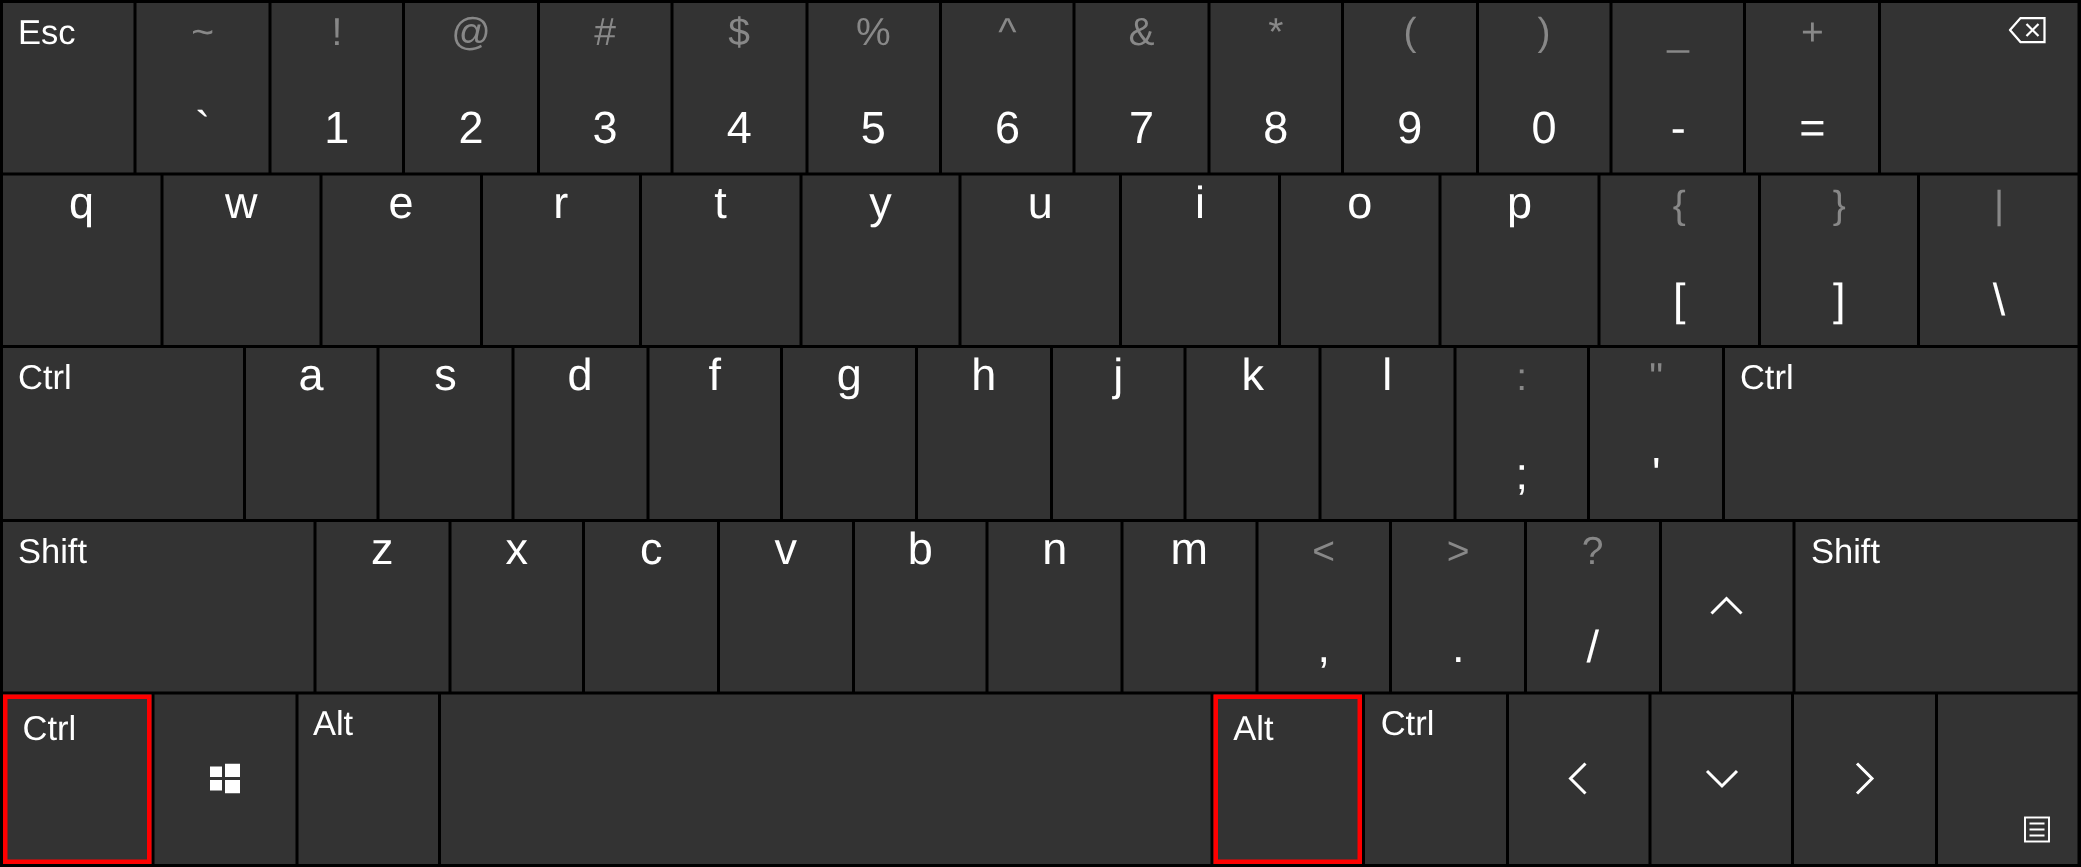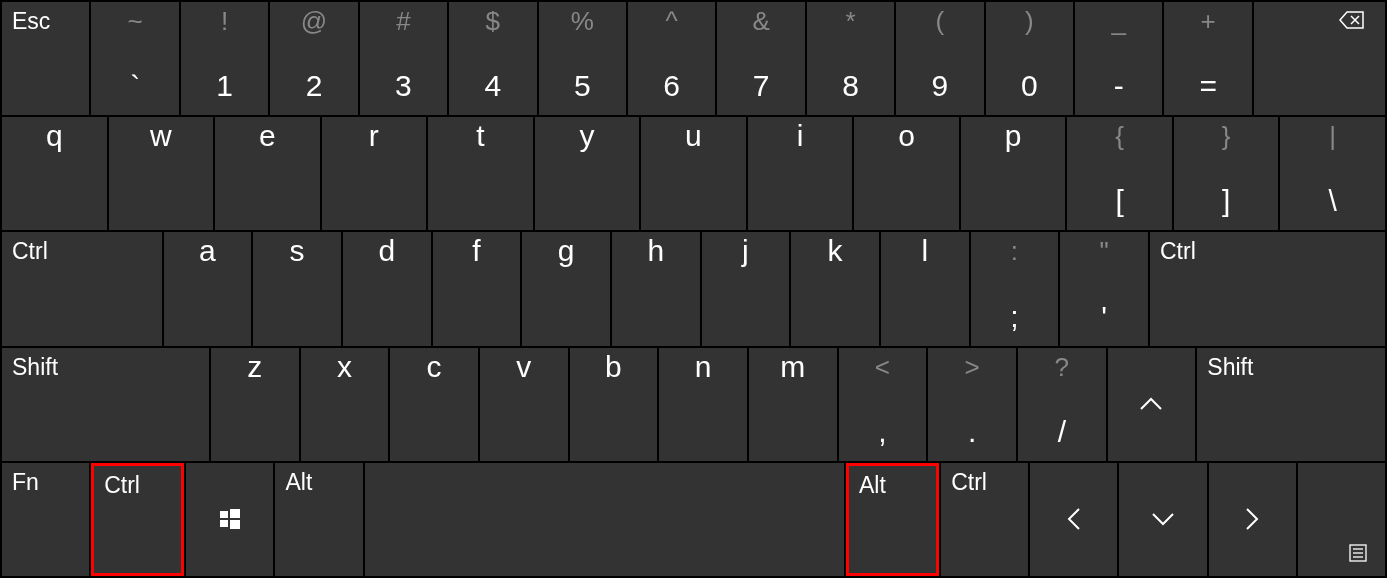--- a/index.html
+++ b/index.html
@@ -286,23 +286,20 @@
             <path d="M2 12 L12 2 L22 12" fill="none" stroke="#fff" stroke-width="2"></path>
           </svg>
       </span>
     </div>
     <div class="key" style="flex:2.14">
       <span class="top-label">Shift</span>
     </div>
   </div>
 
   <div class="row">
-    <div class="key" style="flex:1">
-      <span class="top-label">Fn</span>
-    </div>
     <div class="key highlighted" style="flex:1">
       <span class="top-label">Ctrl</span>
     </div>
     <div class="key" style="flex:1">
       <span class="icon-center">
         <svg width="20" height="20" viewBox="0 0 20 20">
             <rect x="0" y="2" width="8" height="7" fill="#fff"></rect>
             <rect x="10" y="0" width="10" height="9" fill="#fff"></rect>
             <rect x="0" y="11" width="8" height="7" fill="#fff"></rect>
             <rect x="10" y="11" width="10" height="9" fill="#fff"></rect>

